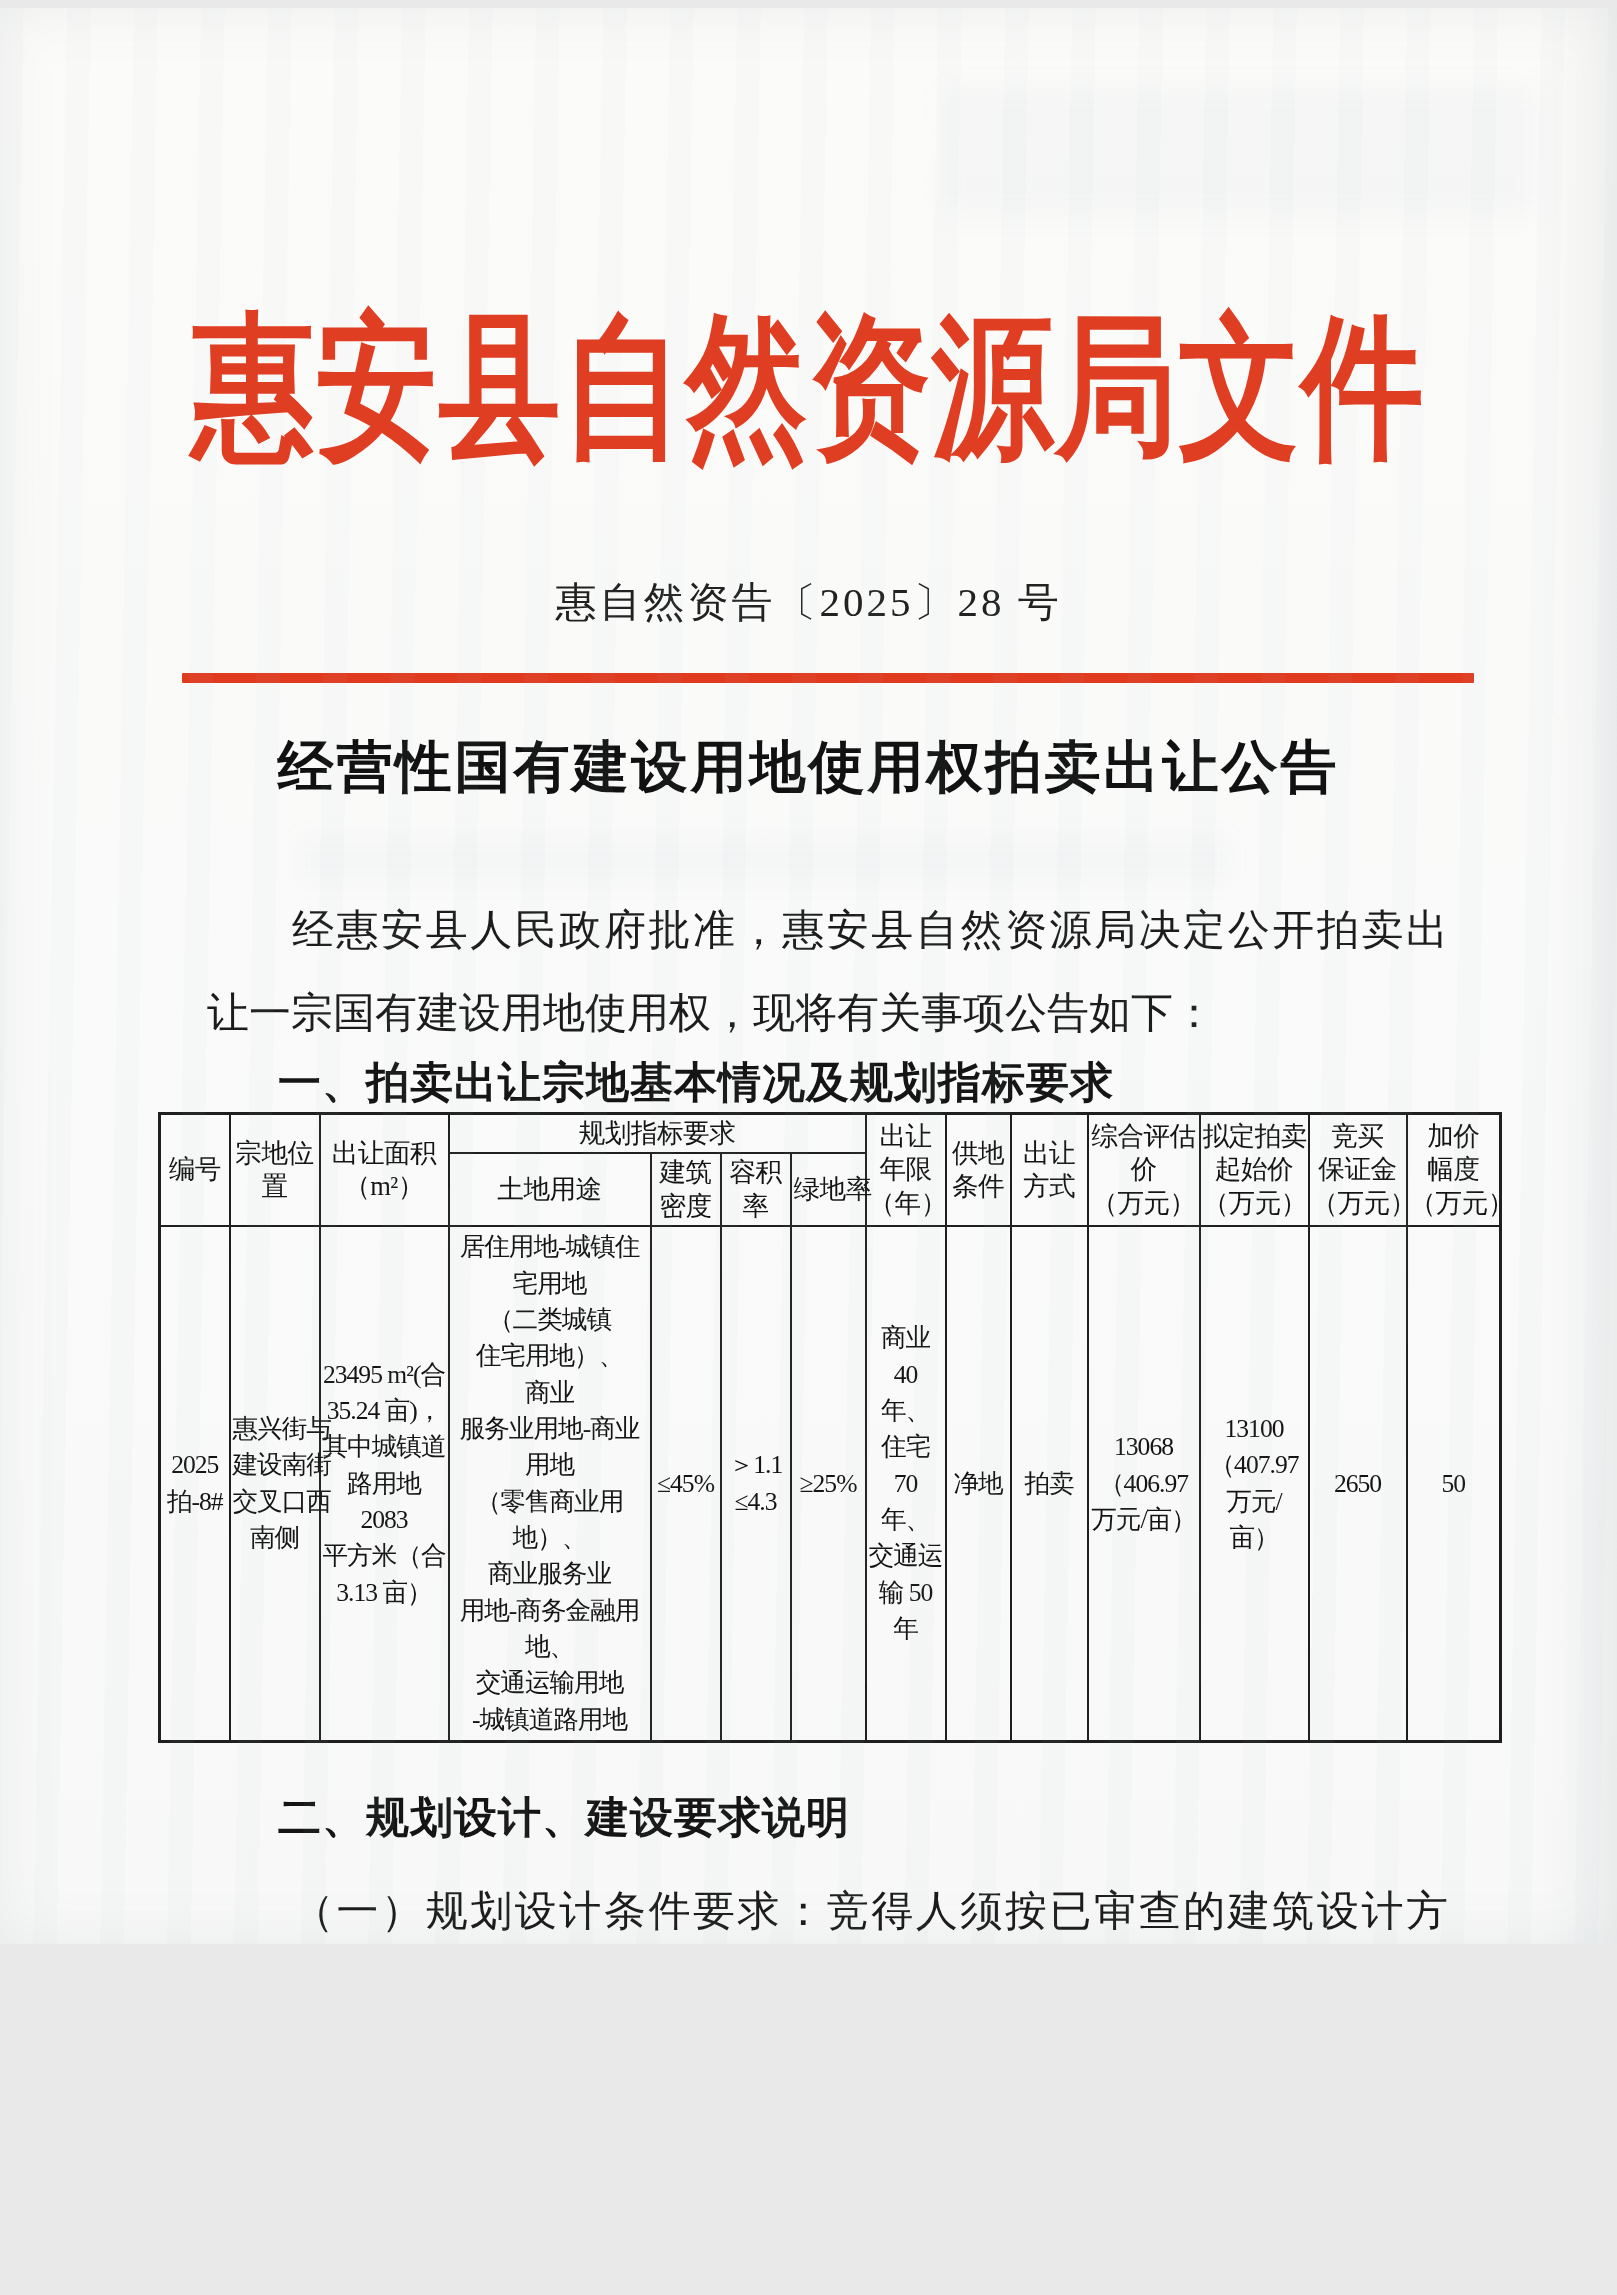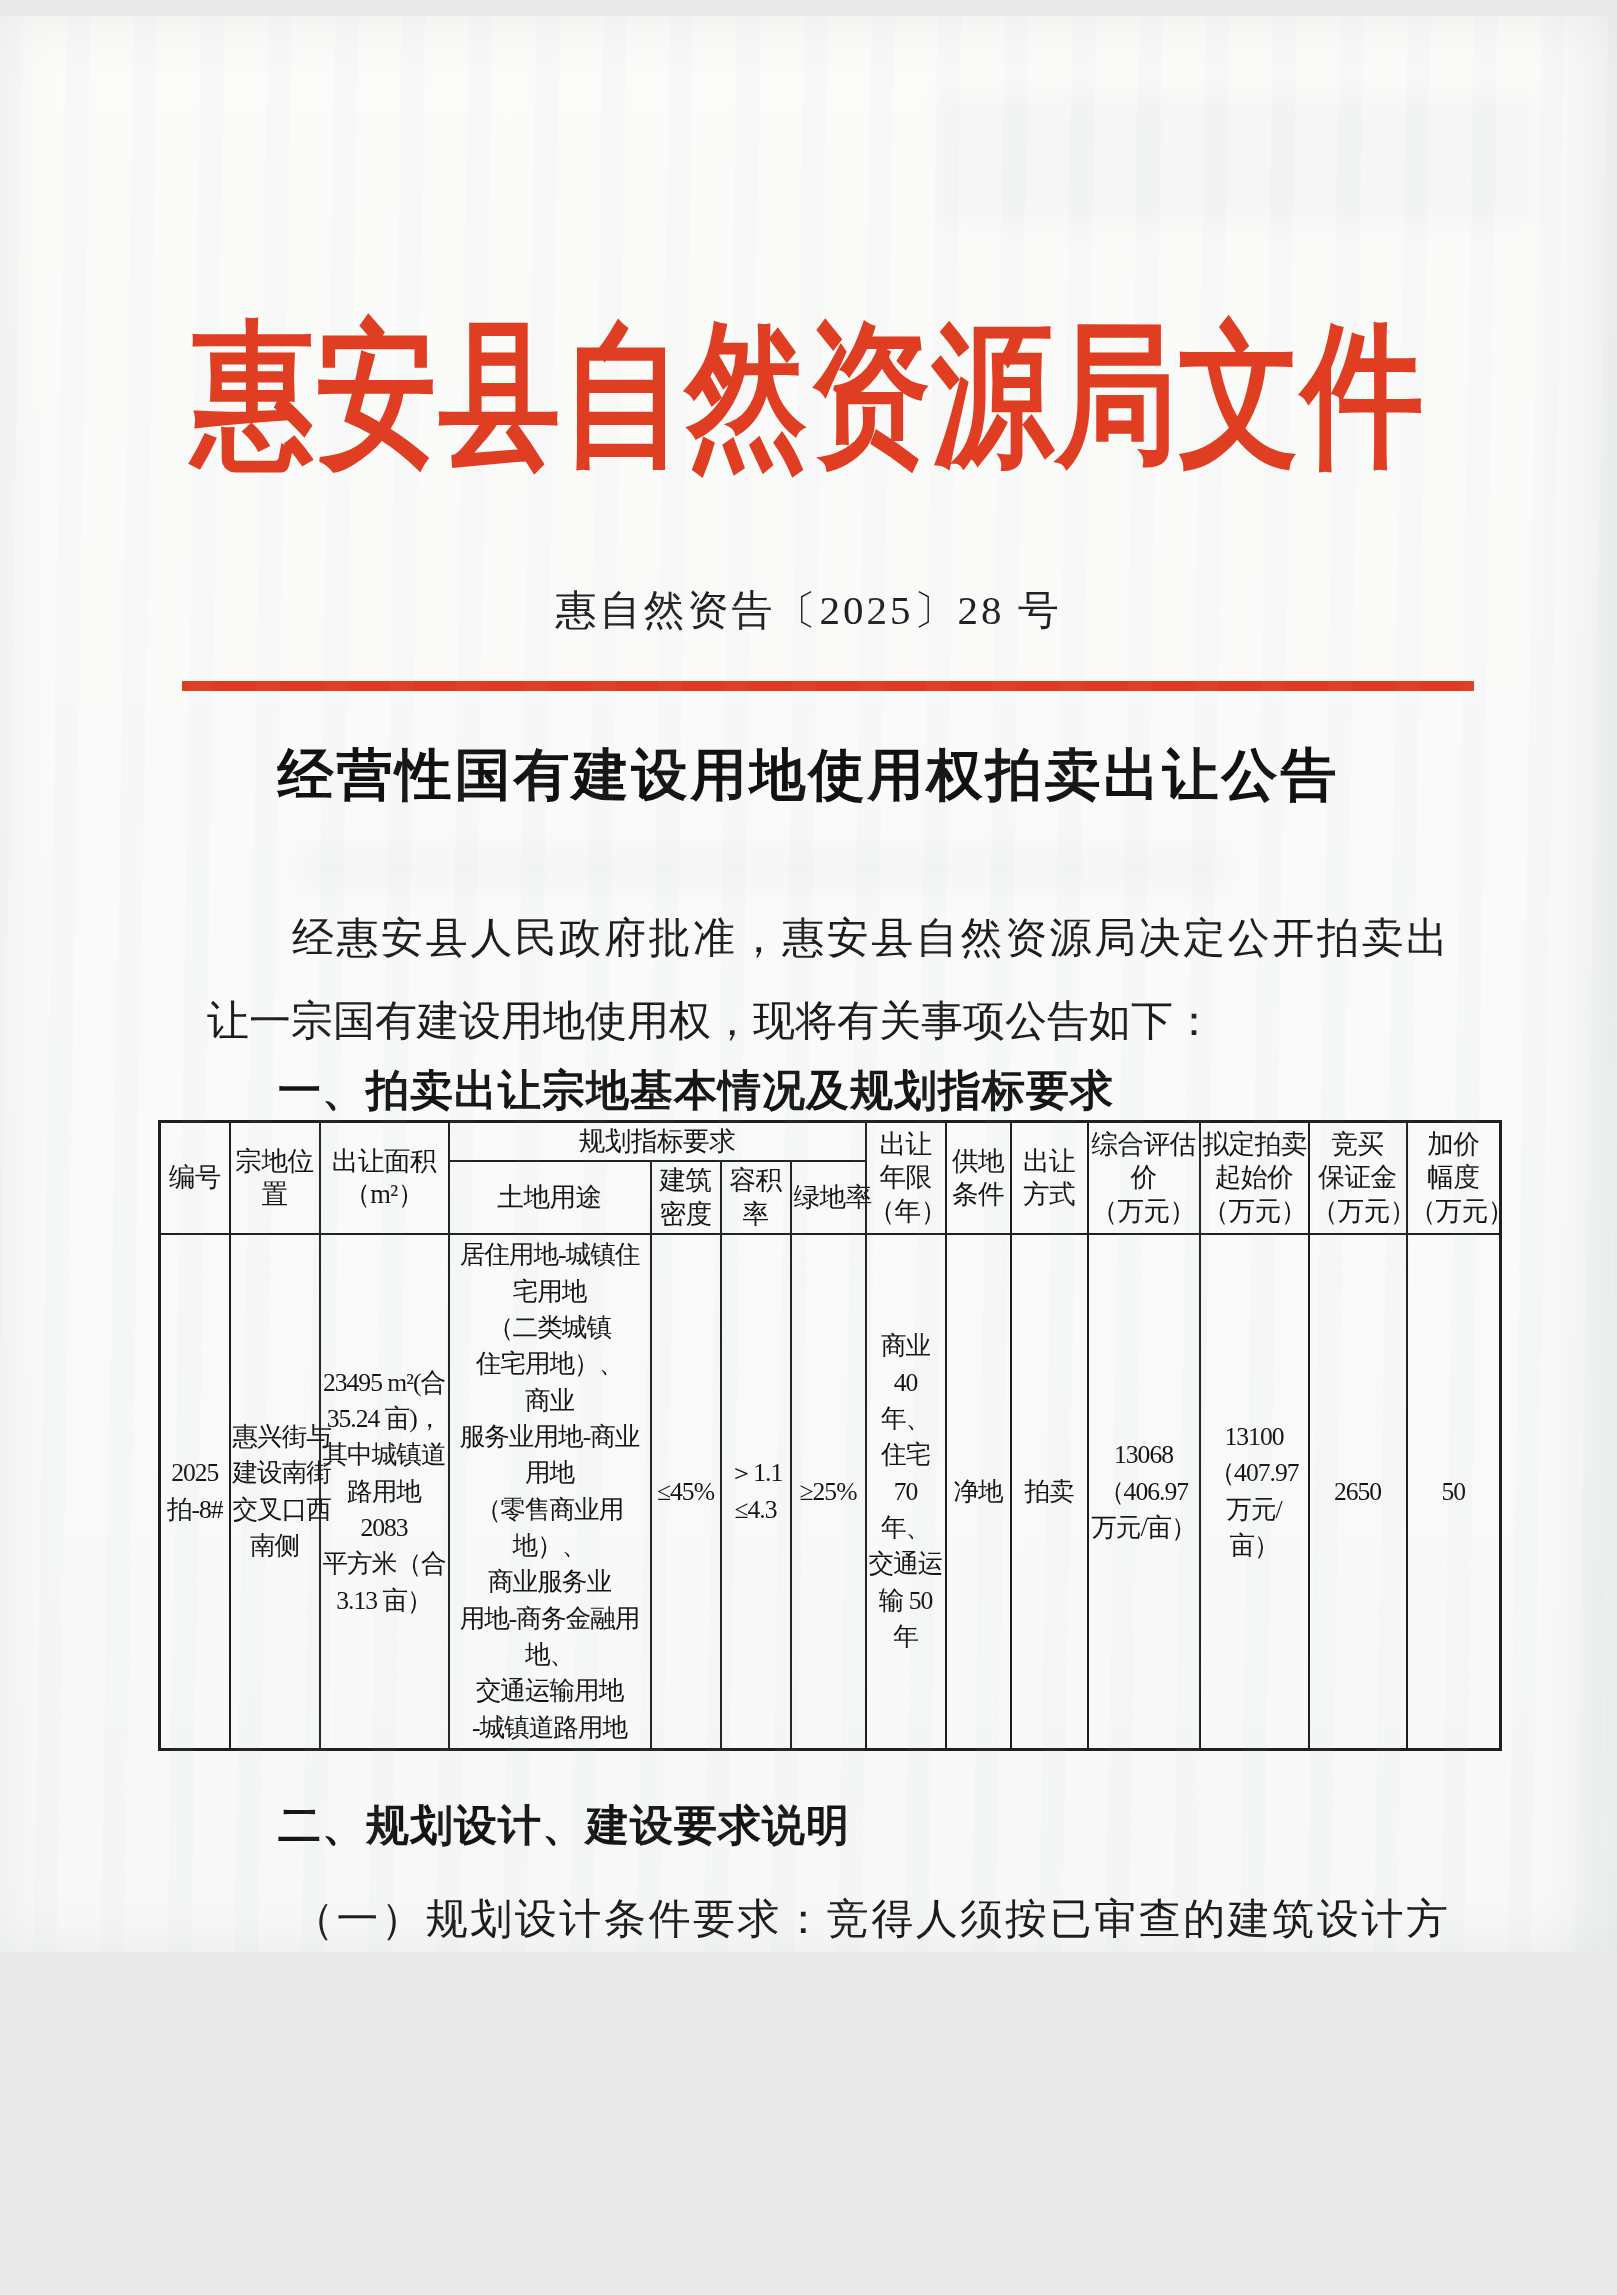--- a/index.html
+++ b/index.html
@@ -1,21 +1,21 @@
 <!DOCTYPE html>
 <html lang="zh"><head>
 <meta charset="utf-8">
 <style>
   html, body { margin: 0; padding: 0; }
   body { background: #e9e9e9; }
   .page {
     position: relative;
     width: 1617px;
     height: 1936px;
-    margin: 16px auto;
+    margin: 8px auto;
     background: linear-gradient(180deg, #fbfbf9 0%, #f9faf9 55%, #f7f8f7 100%);
     color: #1e1e1e;
     font-family: "Liberation Serif", "DejaVu Serif", serif;
     overflow: hidden;
     box-shadow: inset 0 0 59px rgba(120,130,140,0.10);
   }
   
   .page::before {
     content: "";
     position: absolute; inset: 0;

